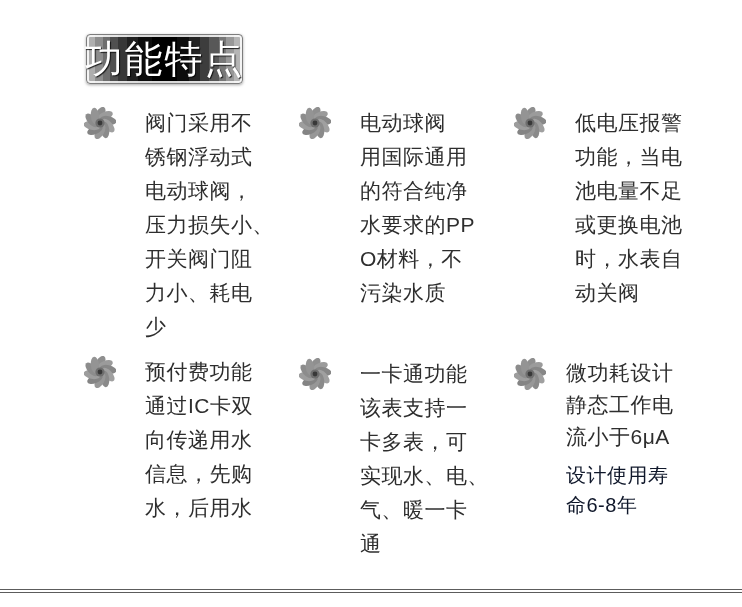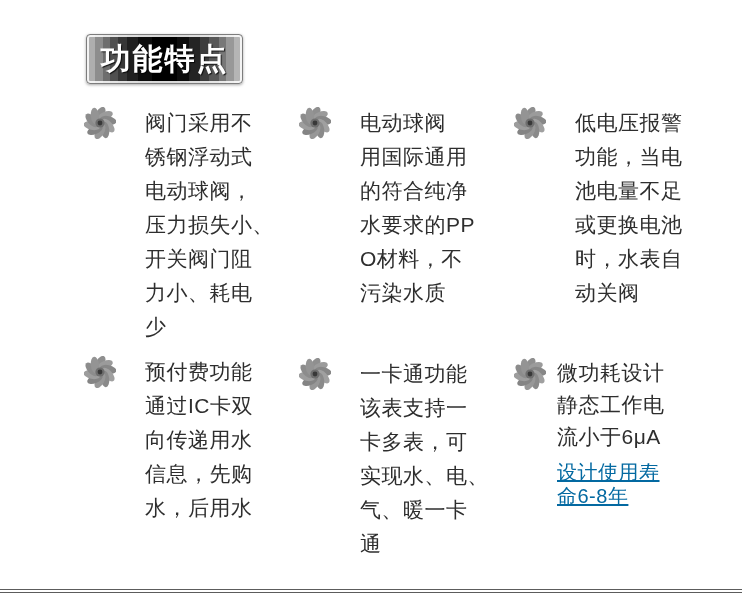--- a/index.html
+++ b/index.html
@@ -33,22 +33,22 @@
       #3d3d3d 73%, #3d3d3d 79%,
       #585858 79%, #585858 85%,
       #787878 85%, #787878 90%,
       #989898 90%, #989898 95%,
       #b5b5b5 95%, #b5b5b5 100%);
     box-shadow: inset 0 0 0 2px rgba(255,255,255,0.85), 0 1px 3px rgba(0,0,0,0.35);
     display: flex; align-items: center; justify-content: center;
   }
   .title-badge span {
     color: #ffffff;
-    font-size: 30px;
-    font-weight: bold;
+    font-size: 38px;
+    font-weight: normal;
     letter-spacing: 2px;
     text-shadow: 1px 1px 1px rgba(0,0,0,0.8);
     white-space: nowrap;
     text-align: center;
   }
 
   
   .feature {
     position: absolute;
     display: flex;
@@ -62,30 +62,29 @@
   .ftext {
     margin-left: 29px;
     color: #2e2e2e;
     font-size: 21px;
     line-height: 34px;
     white-space: pre-line;
     letter-spacing: 0.5px;
   }
   .ftext-sub {
     margin-left: 11px;
-    color: #0369a1;
+    color: #0f172a;
     font-size: 20px;
-    line-height: 24px;
+    line-height: 30px;
     margin-top: 7px;
     white-space: pre-line;
     letter-spacing: 0.5px;
-    text-decoration: underline;
   }
   .fcol { display: flex; flex-direction: column; }
-  .fcol .ftext, .fcol .ftext-sub { margin-left: 0; }
+  .fcol .ftext, .fcol .ftext-sub { margin-left: 9px; }
   .fbody { margin-left: 11px; }
   .f6 .ftext { line-height: 32px; }
 
   .pos-1 { left: 84px;  top: 106px; }
   .pos-2 { left: 299px; top: 106px; }
   .pos-3 { left: 514px; top: 106px; justify-content: center; }
   .pos-4 { left: 84px;  top: 355px; }
   .pos-5 { left: 299px; top: 357px; }
   .pos-6 { left: 514px; top: 357px; }
 

